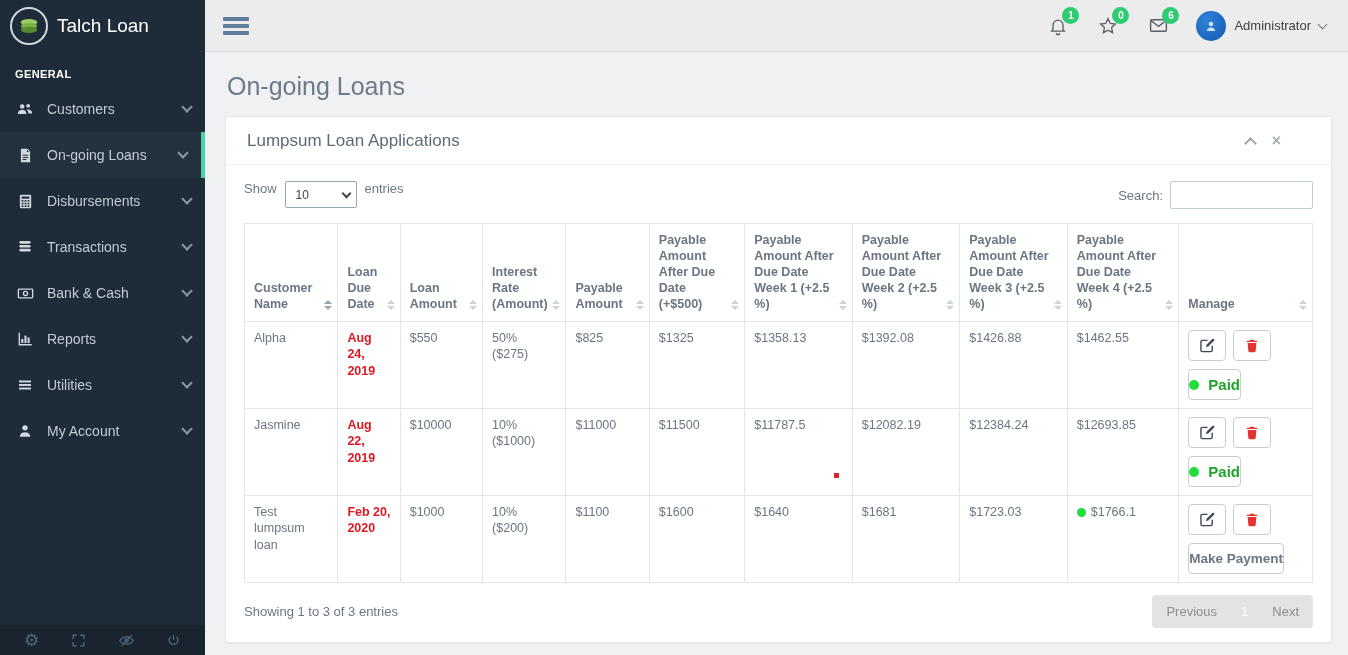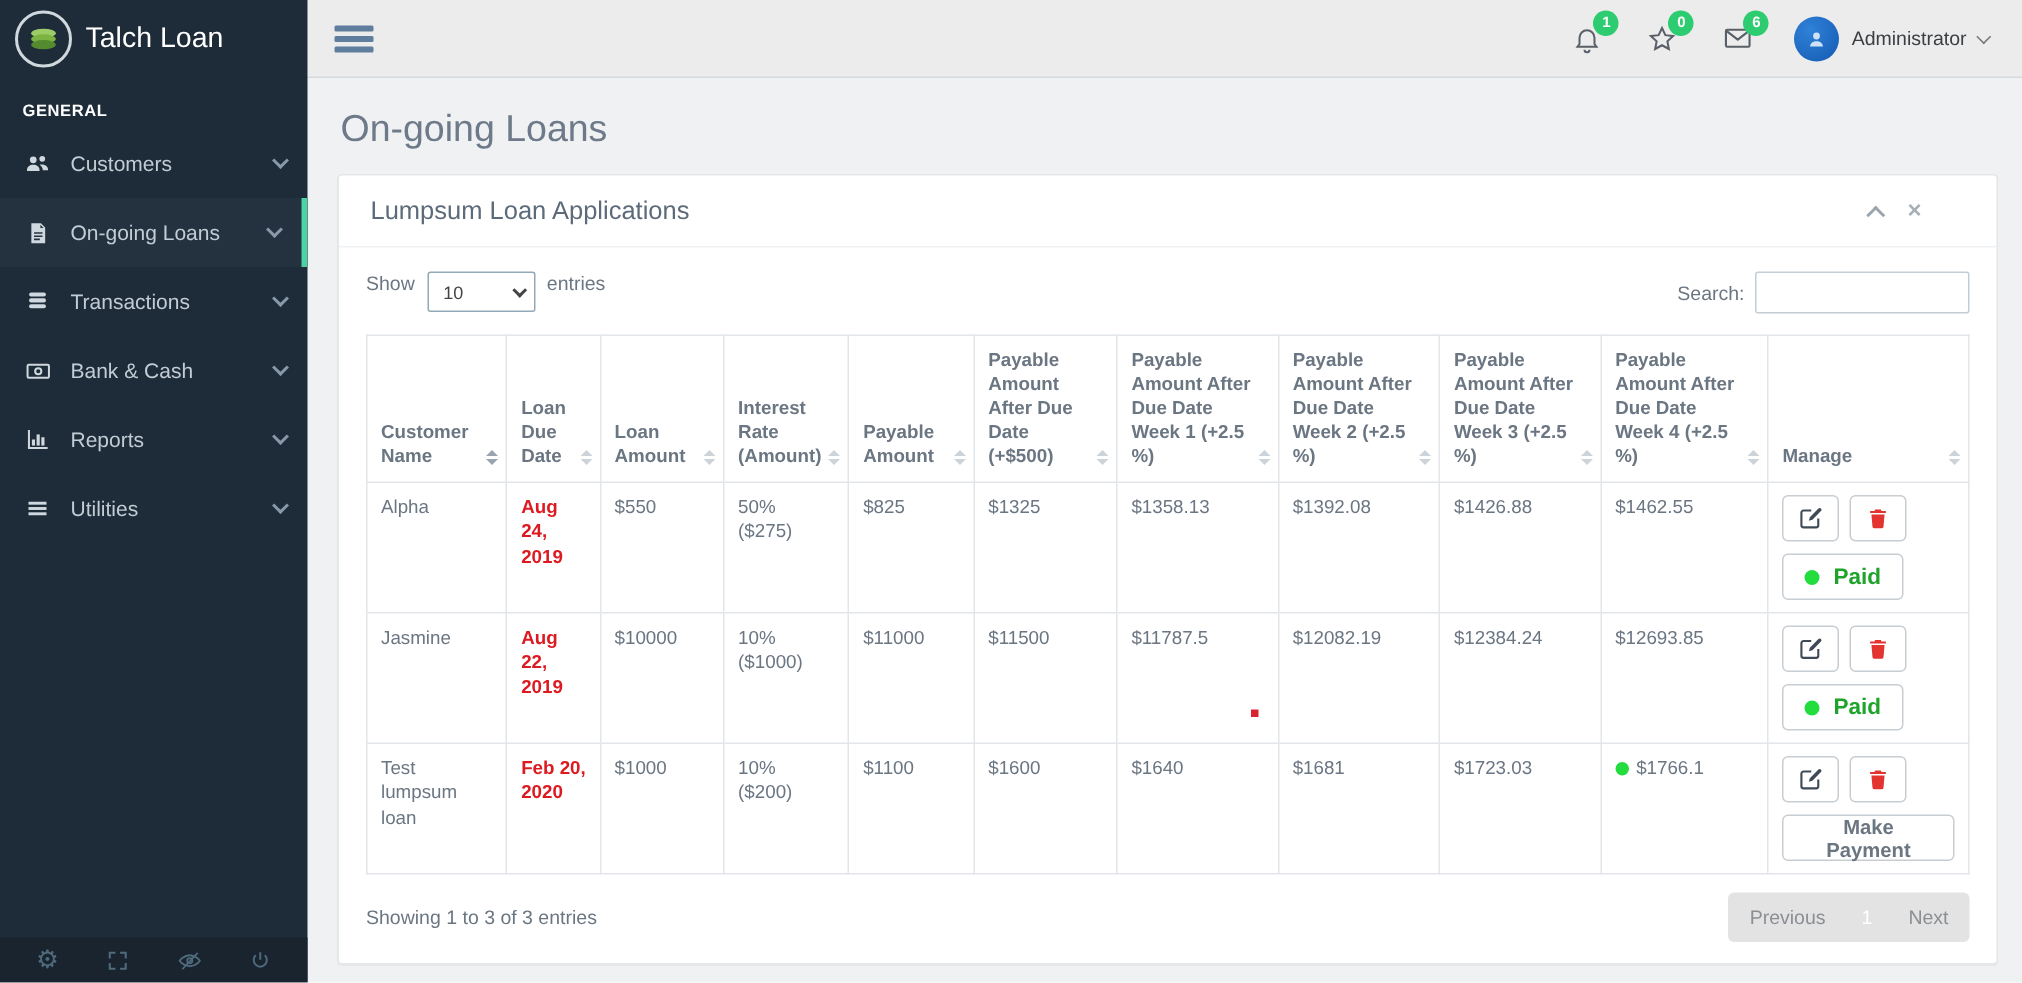--- a/index.html
+++ b/index.html
@@ -63,21 +63,21 @@
   .loans td { vertical-align:top; height:84px; line-height:1.3; position:relative; }
   .sort { position:absolute; right:5px; bottom:11px; display:flex; flex-direction:column; gap:2px; }
   .sort i { display:block; width:0; height:0; border-left:4px solid transparent; border-right:4px solid transparent; }
   .sort .up { border-bottom:4px solid #ccd3d9; }
   .sort .down { border-top:4px solid #ccd3d9; }
   .sorted .up { border-bottom-color:#99a4af; }
   .sorted .down { border-top-color:#99a4af; }
   td.date { color:#dd1a21; font-weight:bold; }
   .btn-row { display:flex; gap:7px; }
   .icon-btn { width:38px; height:31px; border:1px solid #c8cdd2; border-radius:4px; background:#fff; display:flex; align-items:center; justify-content:center; cursor:pointer; }
-  .status-btn { margin-top:8px; display:inline-flex; align-items:center; gap:9px; height:31px; padding:0 14px; border:1px solid #c8cdd2; border-radius:4px; background:#fff; cursor:pointer; font-family:"Liberation Sans", sans-serif;justify-content:space-between; }
+  .status-btn { margin-top:8px; display:inline-flex; align-items:center; gap:9px; height:31px; padding:0 0; border:1px solid #c8cdd2; border-radius:4px; background:#fff; cursor:pointer; font-family:"Liberation Sans", sans-serif;justify-content:space-between; }
   .status-btn.paid { color:#1fa42b; font-weight:bold; font-size:15px; }
   .status-btn.pay { color:#6b7683; font-weight:bold; font-size:13.5px; }
   .dot { width:10px; height:10px; border-radius:50%; background:#23dd3f; display:inline-block; flex:none; }
   .dot.inline { width:9px; height:9px; margin-right:5px; vertical-align:-1px; }
   .stray-dot { position:absolute; right:13px; bottom:17px; width:5px; height:5px; background:#d82330; }
 
   .table-footer { display:flex; align-items:center; justify-content:space-between; margin-top:12px;gap:38px; }
   .summary { font-size:13px; color:#6b7683; }
   .pagination { background:#e3e3e3; border-radius:4px; display:flex; align-items:center; overflow:hidden; }
   .page-btn { font-size:13px; color:#8a8f94; padding:9px 14px; cursor:pointer; background:transparent; border:none; font-family:"Liberation Sans", sans-serif; }
@@ -123,20 +123,41 @@
             <svg width="17" height="17" viewBox="0 0 24 24" fill="currentColor">
               <path d="M5.5 2.5h9l4 4v15h-13zM14 4v3h3z M8 11h8v1.5H8zm0 3h8v1.5H8zm0 3h5.5v1.5H8z" fill-rule="evenodd"></path>
             </svg>
           </span>
         <span class="mi-label">On-going Loans</span>
         <span class="chev-down"></span>
       </div>
     </div>
 
 
+    <div class="menu-item">
+      <span class="mi-icon">
+          <svg width="17" height="17" viewBox="0 0 24 24">
+            <rect x="4" y="2.5" width="16" height="19" rx="1.5" fill="currentColor"></rect>
+            <rect x="6.5" y="5" width="11" height="3" fill="#1e2b38"></rect>
+            <g fill="#1e2b38">
+              <rect x="6.5" y="10" width="2.6" height="2.2"></rect>
+              <rect x="10.7" y="10" width="2.6" height="2.2"></rect>
+              <rect x="14.9" y="10" width="2.6" height="2.2"></rect>
+              <rect x="6.5" y="13.8" width="2.6" height="2.2"></rect>
+              <rect x="10.7" y="13.8" width="2.6" height="2.2"></rect>
+              <rect x="14.9" y="13.8" width="2.6" height="2.2"></rect>
+              <rect x="6.5" y="17.6" width="2.6" height="2.2"></rect>
+              <rect x="10.7" y="17.6" width="2.6" height="2.2"></rect>
+              <rect x="14.9" y="17.6" width="2.6" height="2.2"></rect>
+            </g>
+          </svg>
+        </span>
+      <span class="mi-label">Disbursements</span>
+      <span class="chev-down"></span>
+    </div>
 
     <div class="menu-item">
       <span class="mi-icon">
           <svg width="18" height="18" viewBox="0 0 24 24" fill="currentColor">
             <rect x="4.5" y="4" width="15" height="3.6" rx="1.8"></rect>
             <rect x="4.5" y="9.2" width="15" height="3.6" rx="1.8"></rect>
             <rect x="4.5" y="14.4" width="15" height="3.6" rx="1.8"></rect>
           </svg>
         </span>
       <span class="mi-label">Transactions</span>
@@ -172,20 +193,30 @@
           <svg width="18" height="18" viewBox="0 0 24 24" fill="currentColor">
             <rect x="4" y="6" width="16" height="2.6"></rect>
             <rect x="4" y="10.7" width="16" height="2.6"></rect>
             <rect x="4" y="15.4" width="16" height="2.6"></rect>
           </svg>
         </span>
       <span class="mi-label">Utilities</span>
       <span class="chev-down"></span>
     </div>
 
+    <div class="menu-item">
+      <span class="mi-icon">
+          <svg width="18" height="18" viewBox="0 0 24 24" fill="currentColor">
+            <circle cx="12" cy="7.8" r="3.6"></circle>
+            <path d="M4.8 19.5c.5-3.7 3.3-5.7 7.2-5.7s6.7 2 7.2 5.7z"></path>
+          </svg>
+        </span>
+      <span class="mi-label">My Account</span>
+      <span class="chev-down"></span>
+    </div>
   </div>
 
   <div class="sidebar-footer">
     <span class="sf-icon">⚙</span>
     <span class="sf-icon">
         <svg width="15" height="15" viewBox="0 0 24 24" fill="none" stroke="currentColor" stroke-width="2.2">
           <path d="M9.5 3.5H3.5v6M14.5 3.5h6v6M9.5 20.5h-6v-6M14.5 20.5h6v-6"></path>
         </svg>
       </span>
     <span class="sf-icon">

